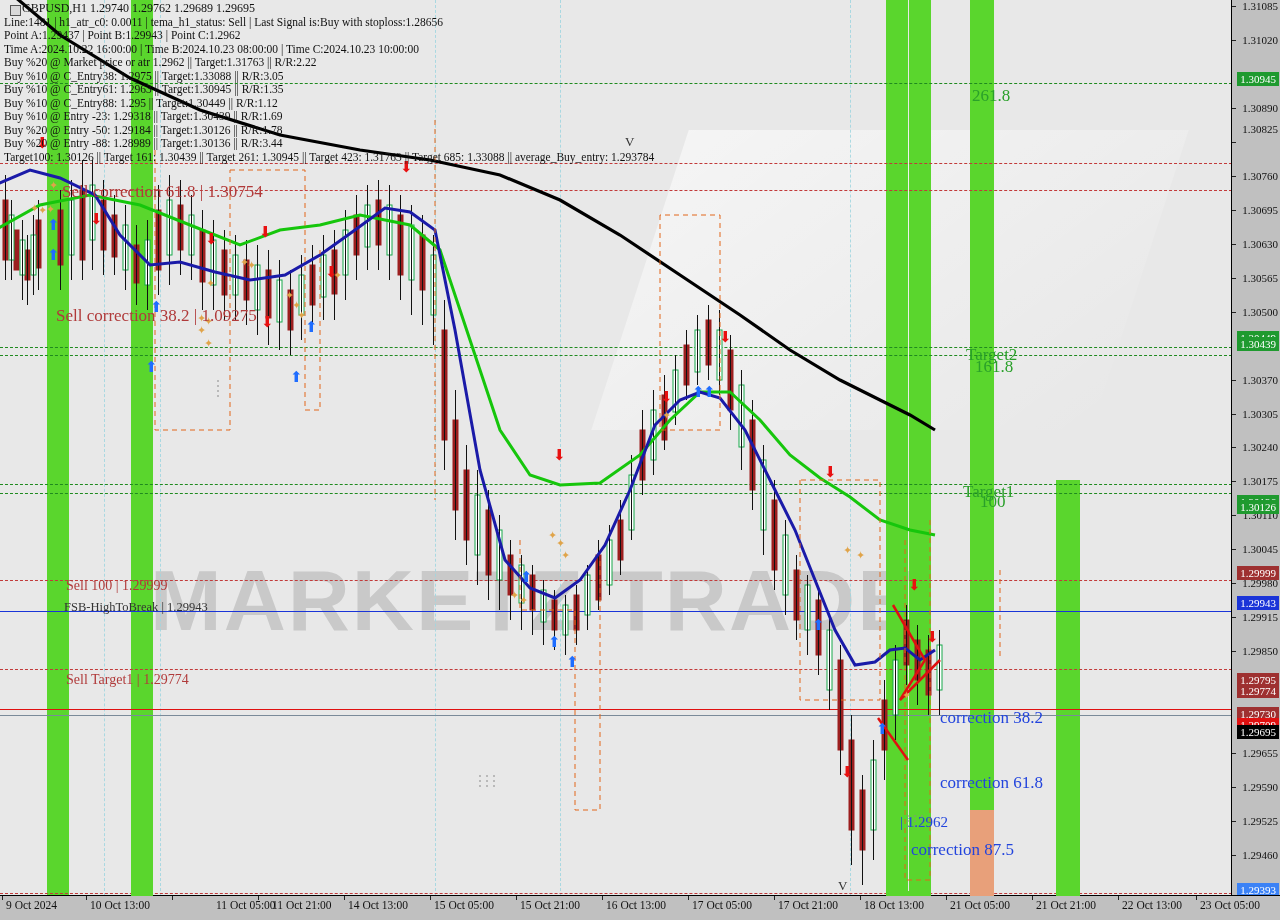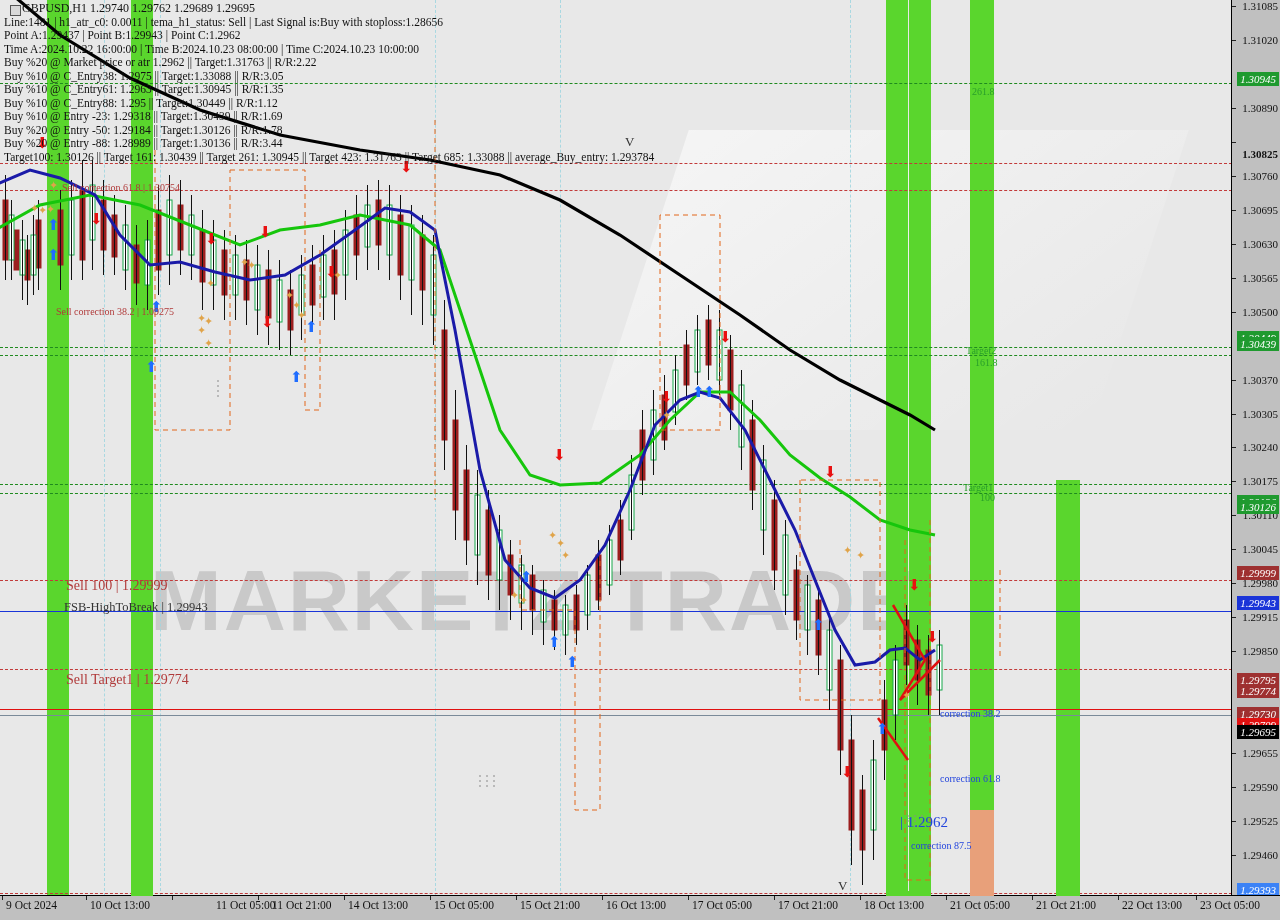--- a/index.html
+++ b/index.html
@@ -26,21 +26,21 @@
 
   
   .hline{position:absolute;left:0;right:0;height:0;border-top-width:1px;border-top-style:solid;}
   .hl-green-d{border-top:1px dashed #1f8a1f;}
   .hl-red-d{border-top:1px dashed #c23a3a;}
   .hl-blue{border-top:1px solid #1a34d8;}
   .hl-red{border-top:1px solid #e01010;}
   .hl-gray{border-top:1px solid #7a8a99;}
 
   
-  .lbl{position:absolute;white-space:nowrap;font-size:10px;font-family:"Liberation Serif",serif;}
+  .lbl{position:absolute;white-space:nowrap;font-size:17px;font-family:"Liberation Serif",serif;}
   .lbl-red{color:#b03a3a;}
   .lbl-green{color:#2aa02a;}
   .lbl-blue{color:#2244dd;}
   .lbl-dark{color:#333;}
 
   
   #info{position:absolute;left:4px;top:2px;font-size:11.5px;line-height:13.5px;color:#111;z-index:7;}
   #info .row{white-space:nowrap;}
   #symrow{font-size:12px;padding-left:18px;}
   #symbox{position:absolute;left:6px;top:3px;width:9px;height:9px;border:1px solid #555;background:#d8d8d8;}
@@ -53,21 +53,21 @@
   .arr-down{color:#e81111;}
   .arr-up{color:#1f6dff;}
   .star{position:absolute;color:#e0a44a;font-size:11px;line-height:11px;font-family:"DejaVu Sans",sans-serif;}
 
   
   #pscale{position:absolute;right:0;top:0;width:48px;height:896px;background:#c0c0c0;border-left:1px solid #000;}
   #pscale .tk{position:absolute;right:2px;font-size:11px;color:#111;transform:translateY(-50%);
               font-family:"Liberation Serif",serif;}
   #pscale .tick{position:absolute;left:0;width:4px;height:1px;background:#222;}
   .ptag{position:absolute;right:1px;transform:translateY(-50%);font-size:11px;padding:1px 3px;color:#fff;
-        font-family:"Liberation Serif",serif;white-space:nowrap;font-style:italic;}
+        font-family:"Liberation Serif",serif;white-space:nowrap;}
 
   
   #tscale{position:absolute;left:0;bottom:0;width:1280px;height:24px;background:#c0c0c0;border-top:1px solid #000;}
   #tscale .tt{position:absolute;top:3px;font-size:11.5px;color:#111;font-family:"Liberation Serif",serif;white-space:nowrap;}
   #tscale .ttick{position:absolute;top:0;width:1px;height:4px;background:#222;}
   .bottomband{position:absolute;bottom:24px;height:5px;}
 </style>
 </head>
 <body>
 
@@ -356,21 +356,21 @@
     </div>
   </div>
 
   <div id="pscale">
       <div class="tk" style="top: 6px;">1.31085</div>
       <div class="tick" style="top: 6px;"></div>
       <div class="tk" style="top: 39.9598px;">1.31020</div>
       <div class="tick" style="top: 39.9598px;"></div>
       <div class="tk" style="top: 107.879px;">1.30890</div>
       <div class="tick" style="top: 107.879px;"></div>
-      <div class="tk" style="top: 154px; font-weight: bold;">1.30825</div>
+      <div class="tk" style="top: 129px;">1.30825</div>
       <div class="tick" style="top: 141.839px;"></div>
       <div class="tk" style="top: 175.799px;">1.30760</div>
       <div class="tick" style="top: 175.799px;"></div>
       <div class="tk" style="top: 209.759px;">1.30695</div>
       <div class="tick" style="top: 209.759px;"></div>
       <div class="tk" style="top: 243.719px;">1.30630</div>
       <div class="tick" style="top: 243.719px;"></div>
       <div class="tk" style="top: 277.678px;">1.30565</div>
       <div class="tick" style="top: 277.678px;"></div>
       <div class="tk" style="top: 311.638px;">1.30500</div>

